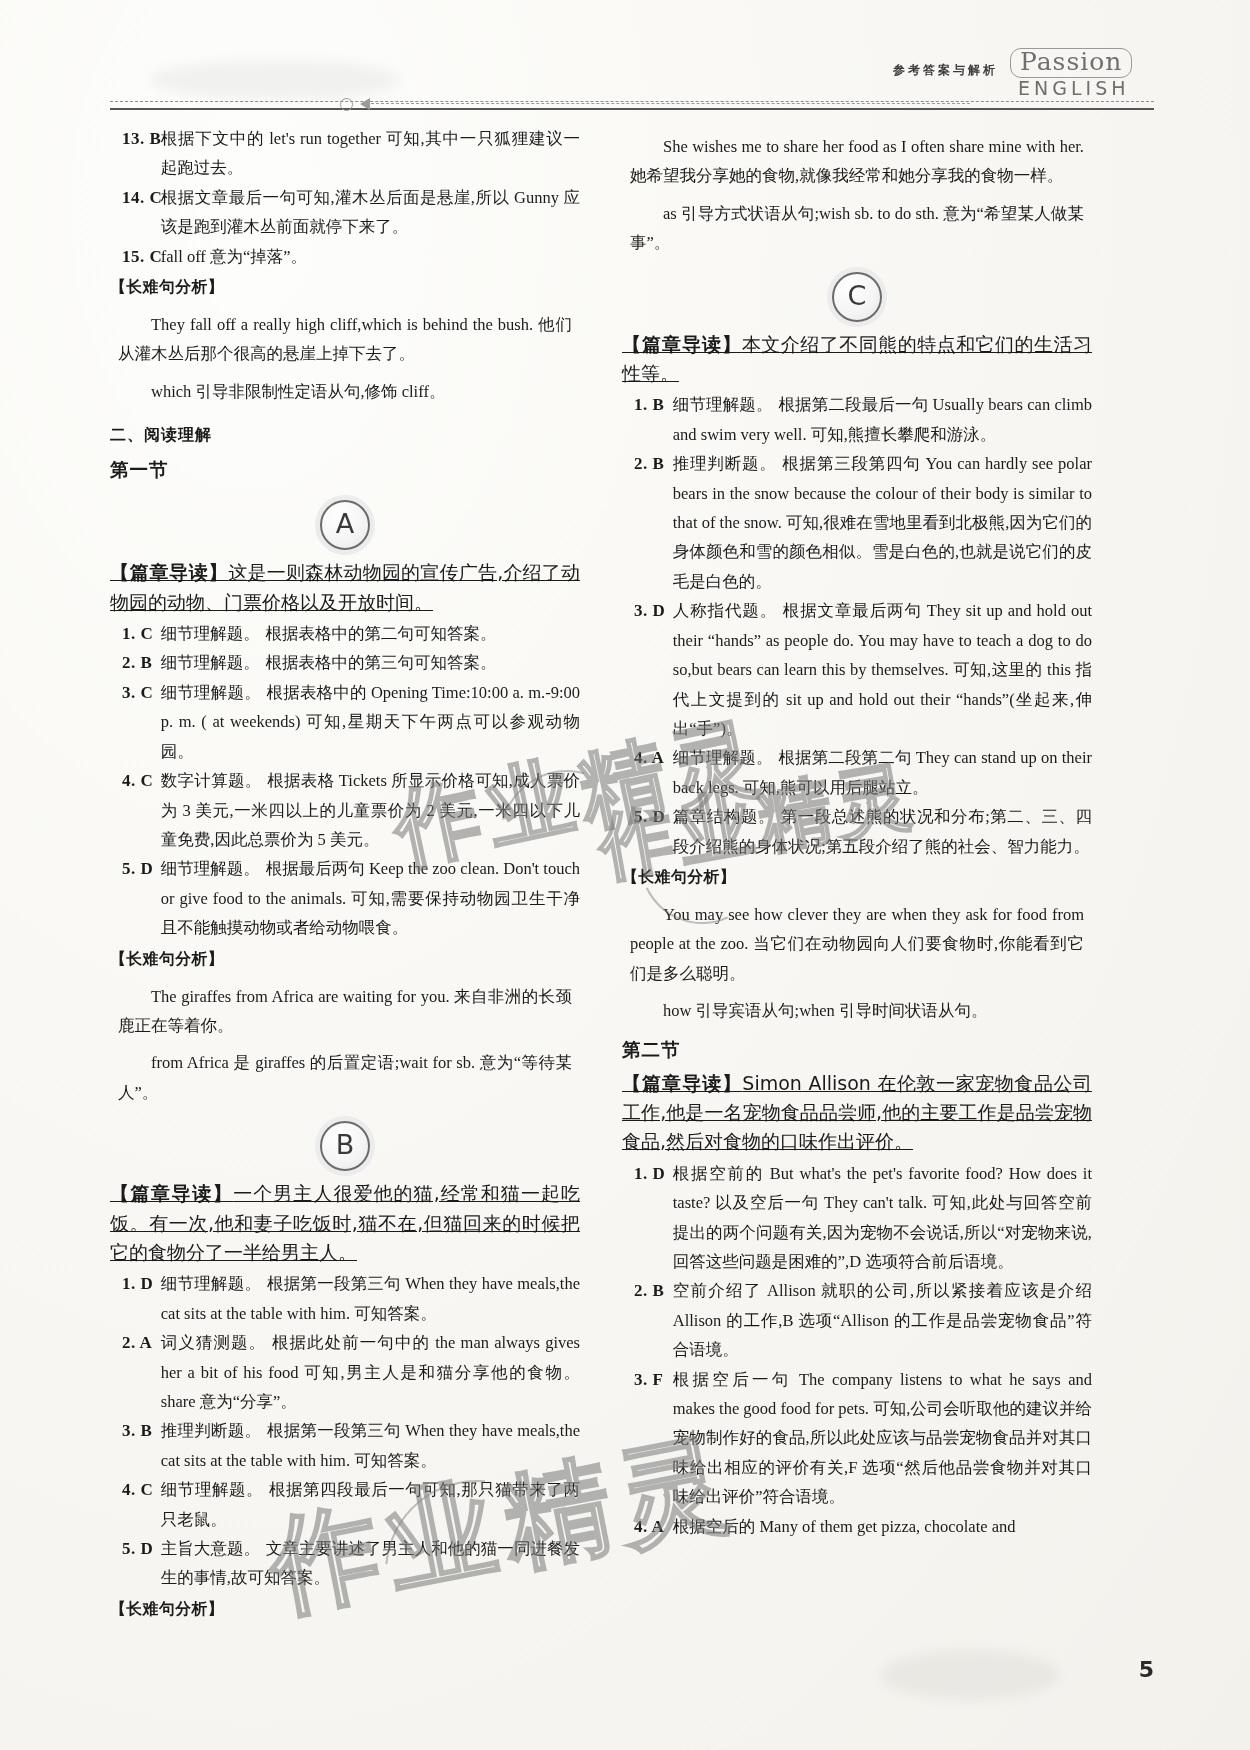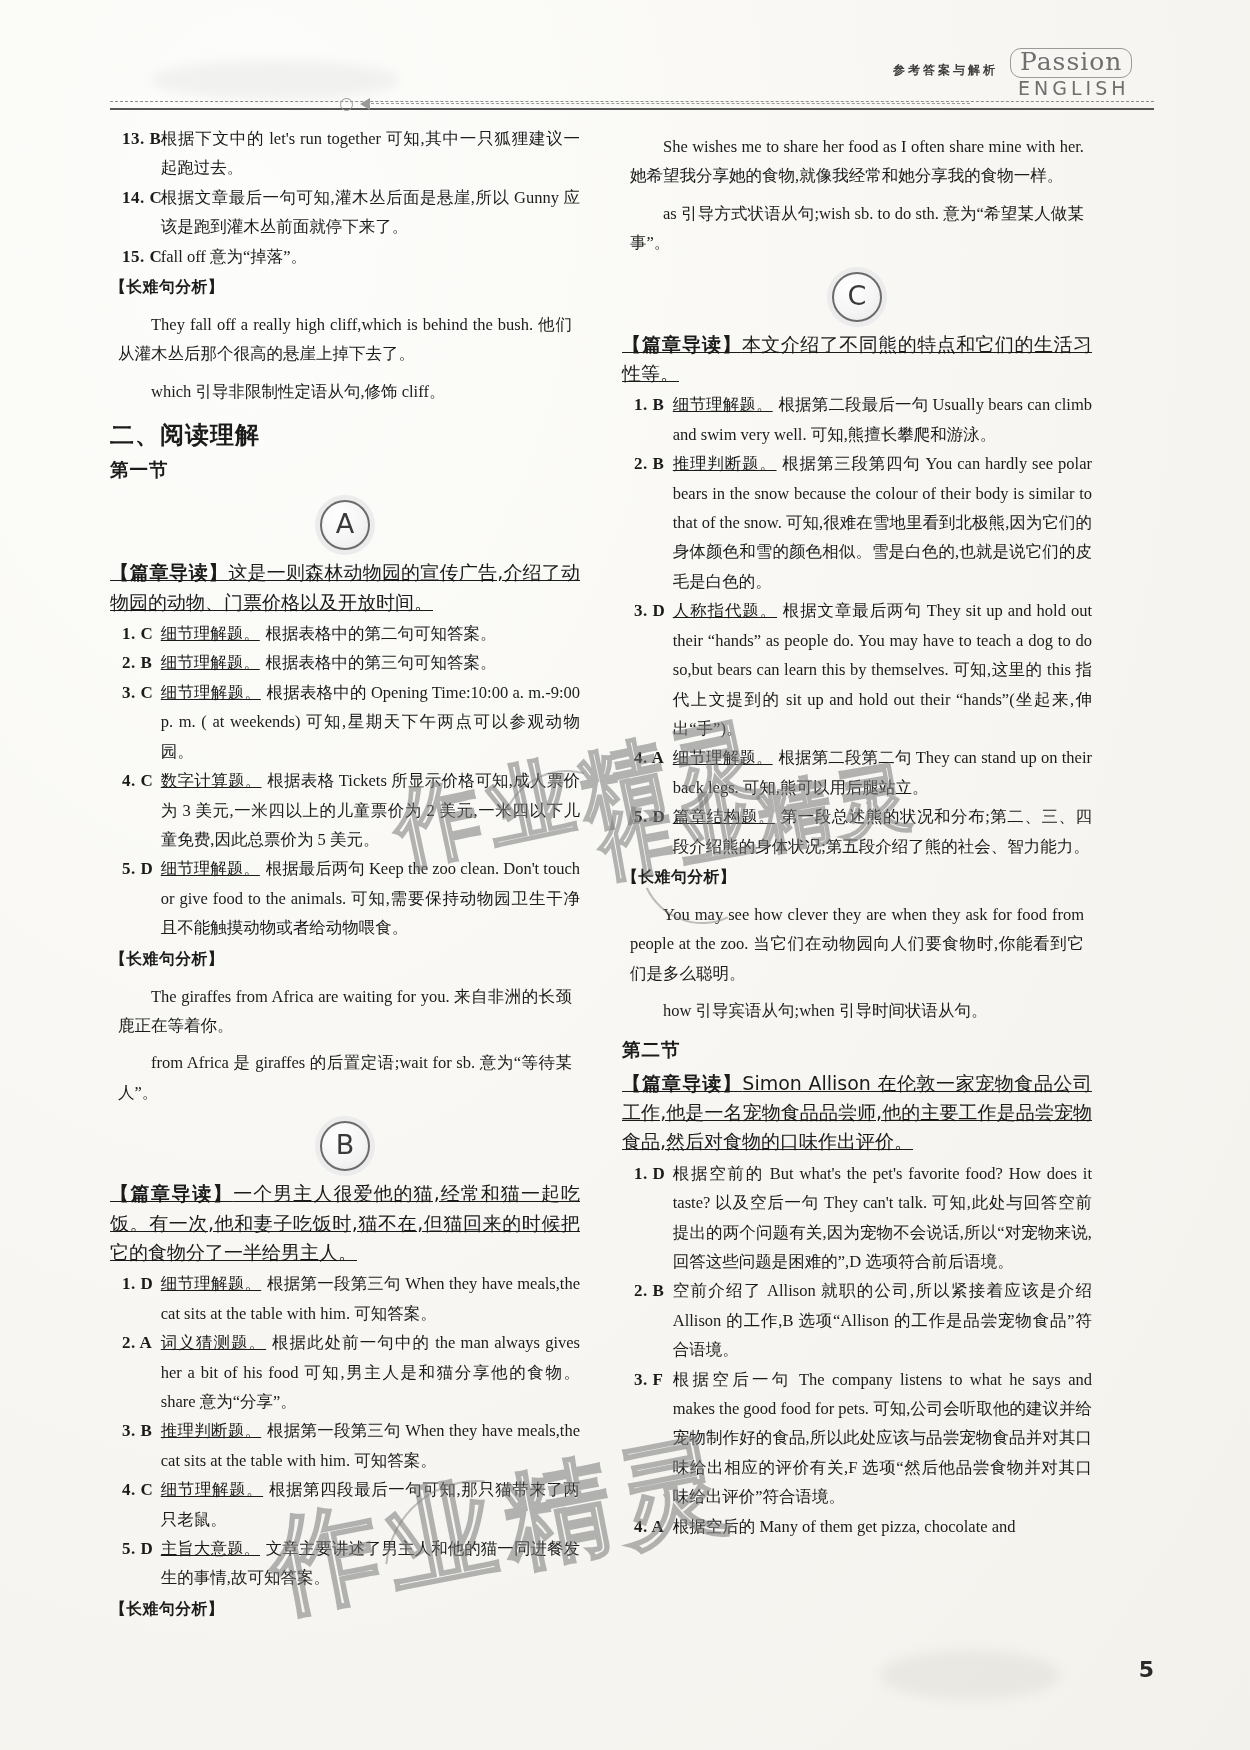--- a/index.html
+++ b/index.html
@@ -97,21 +97,21 @@
     font-size: 16.5px;
     line-height: 29.2px;
   }
   .col-left  { left: 110px; }
   .col-right { left: 622px; }
 
   
   .hdr-cn {
     font-family: "DejaVu Sans", sans-serif;
     font-weight: 700;
-    font-size: 24px;
+    font-size: 16px;
     line-height: 34px;
     margin: 12px 0 2px 0;
     letter-spacing: 1px;
   }
   .sub-cn {
     font-family: "DejaVu Sans", sans-serif;
     font-weight: 700;
     font-size: 18.5px;
     line-height: 32px;
     margin: 2px 0 3px 0;
@@ -159,21 +159,21 @@
     position: absolute;
     left: 0;
     top: 0;
     font-weight: 700;
     font-family: "Liberation Serif", serif;
     font-size: 17px;
     letter-spacing: 0.5px;
     white-space: nowrap;
   }
   .item .body { display: inline; }
-  .item .kind { margin-right: 0.35em; text-decoration: underline; }
+  .item .kind { margin-right: 0.35em; }
 
   
   .marker-wrap {
     text-align: center;
     margin: 14px 0 8px 0;
     line-height: 0;
   }
   .marker {
     display: inline-block;
     width: 46px;

